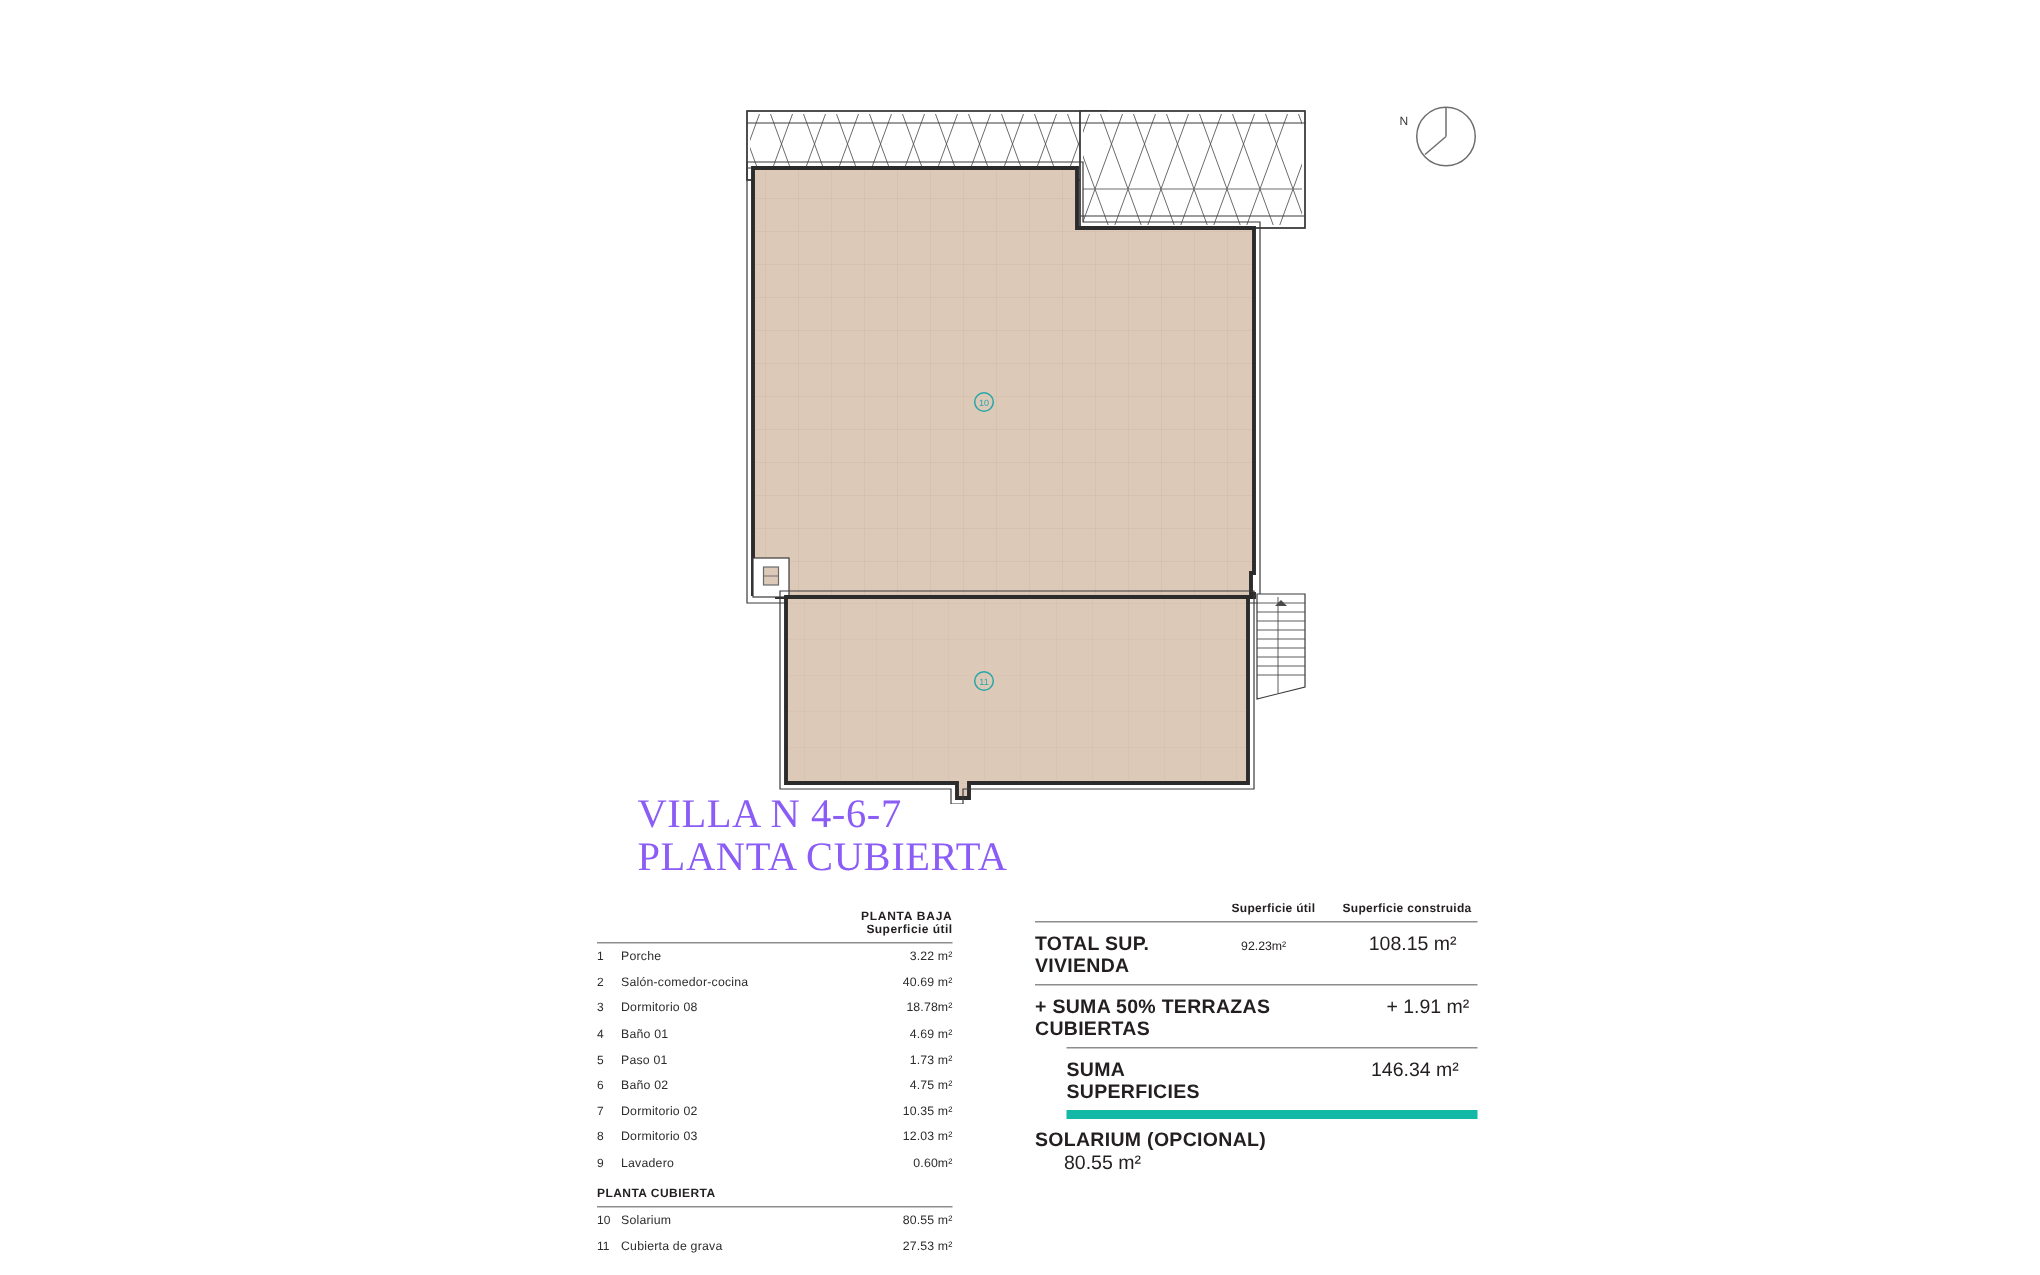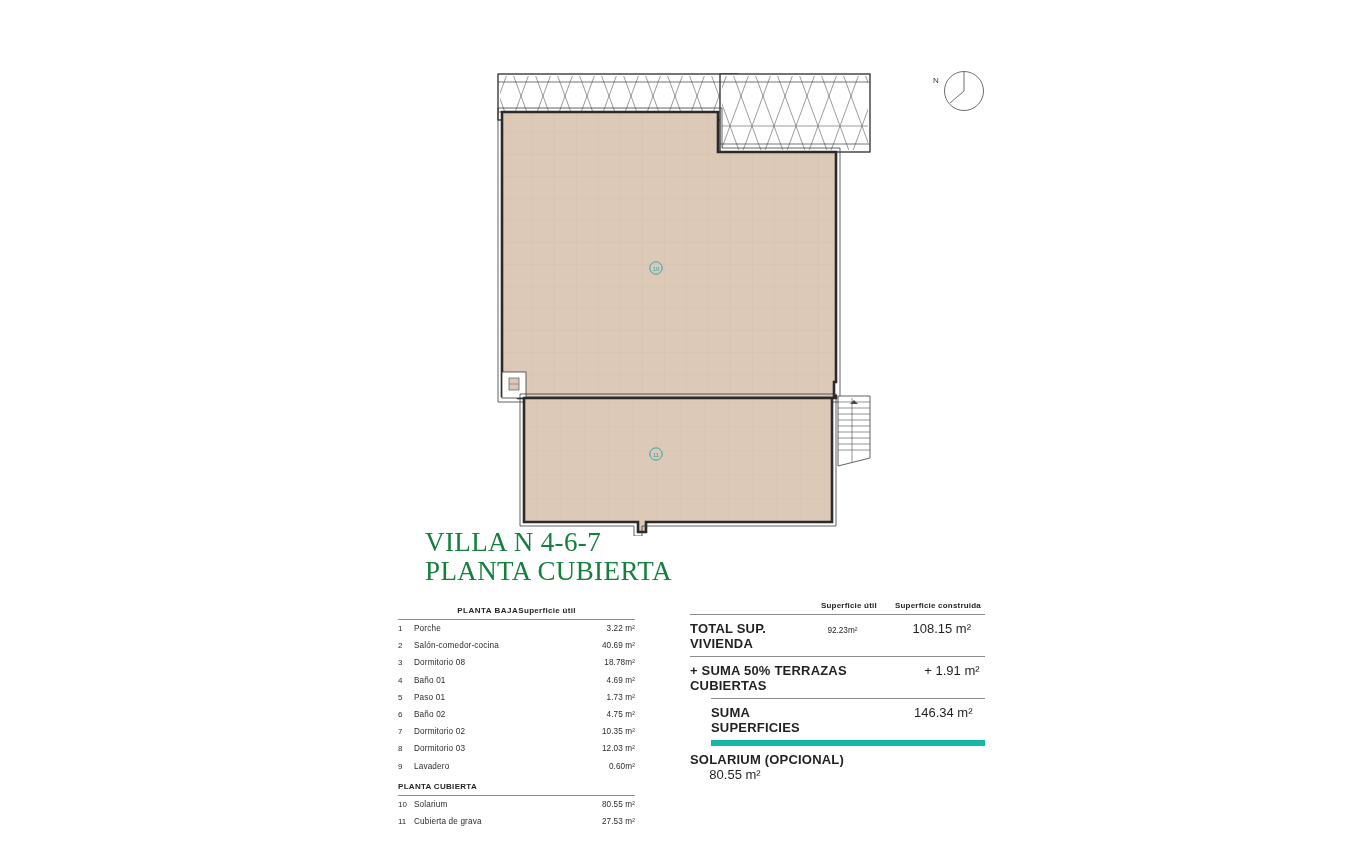--- a/index.html
+++ b/index.html
@@ -54,40 +54,41 @@
     position: absolute;
     left: 425px;
     top: 528px;
     width: 520px;
   }
   #title-block .line {
     font-family: "Liberation Serif", serif;
     font-size: 27px;
     letter-spacing: .4px;
     line-height: 29px;
-    color: #15803d;
+    color: #8b5cf6;
   }
 
   
   #left-table {
     position: absolute;
     left: 398px;
     top: 606px;
     width: 237px;
     font-size: 8.5px;
   }
   .tbl-head {
     display: flex;
-    justify-content: center;
+    justify-content: space-between;
     align-items: flex-end;
     font-weight: bold;
     font-size: 8px;
     letter-spacing: .3px;
     padding-bottom: 4px;
     border-bottom: 1px solid #8d8d8d;
+    flex-direction: column;
   }
   .tbl-head .h-left { letter-spacing: .5px; }
   .tbl-head .h-right { font-weight: bold; }
   .row {
     display: flex;
     align-items: baseline;
     padding: 4.1px 0 4.1px 0;
     font-size: 8.2px;
     color: #2c2c2c;
   }

